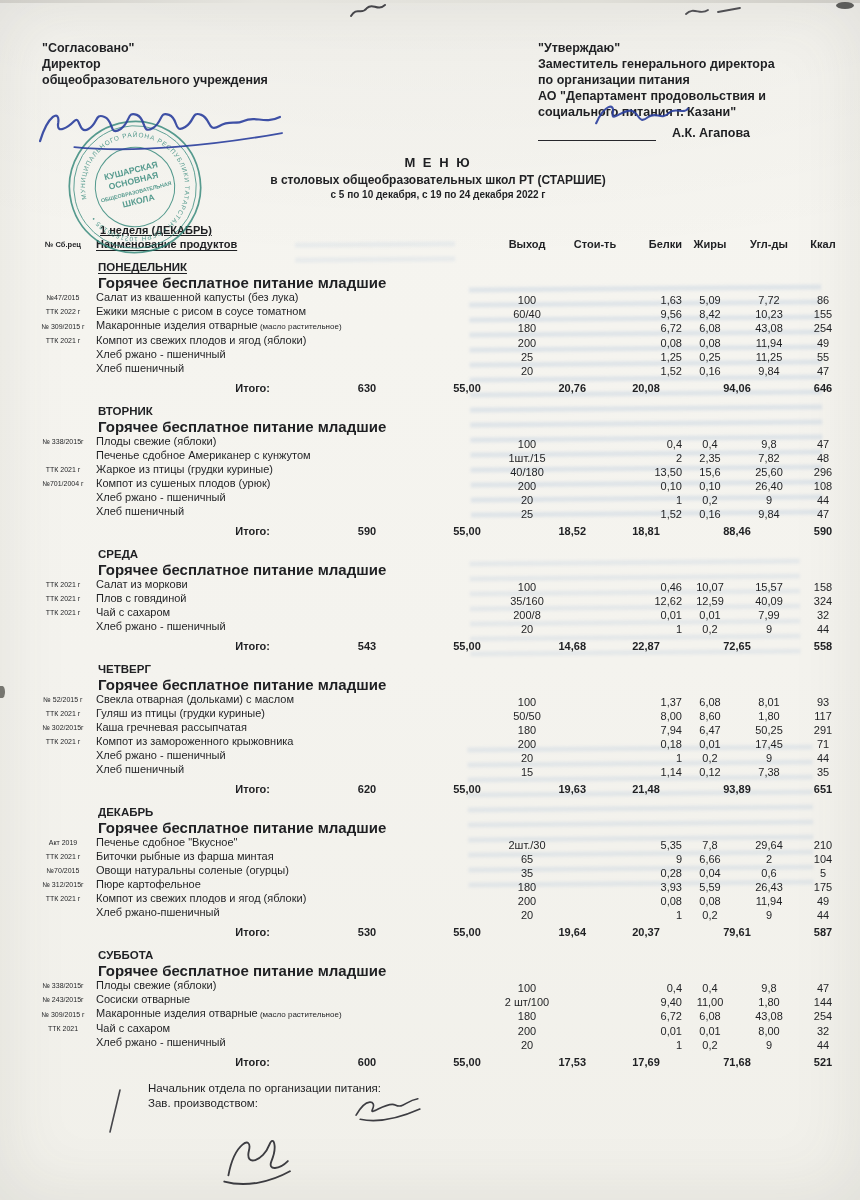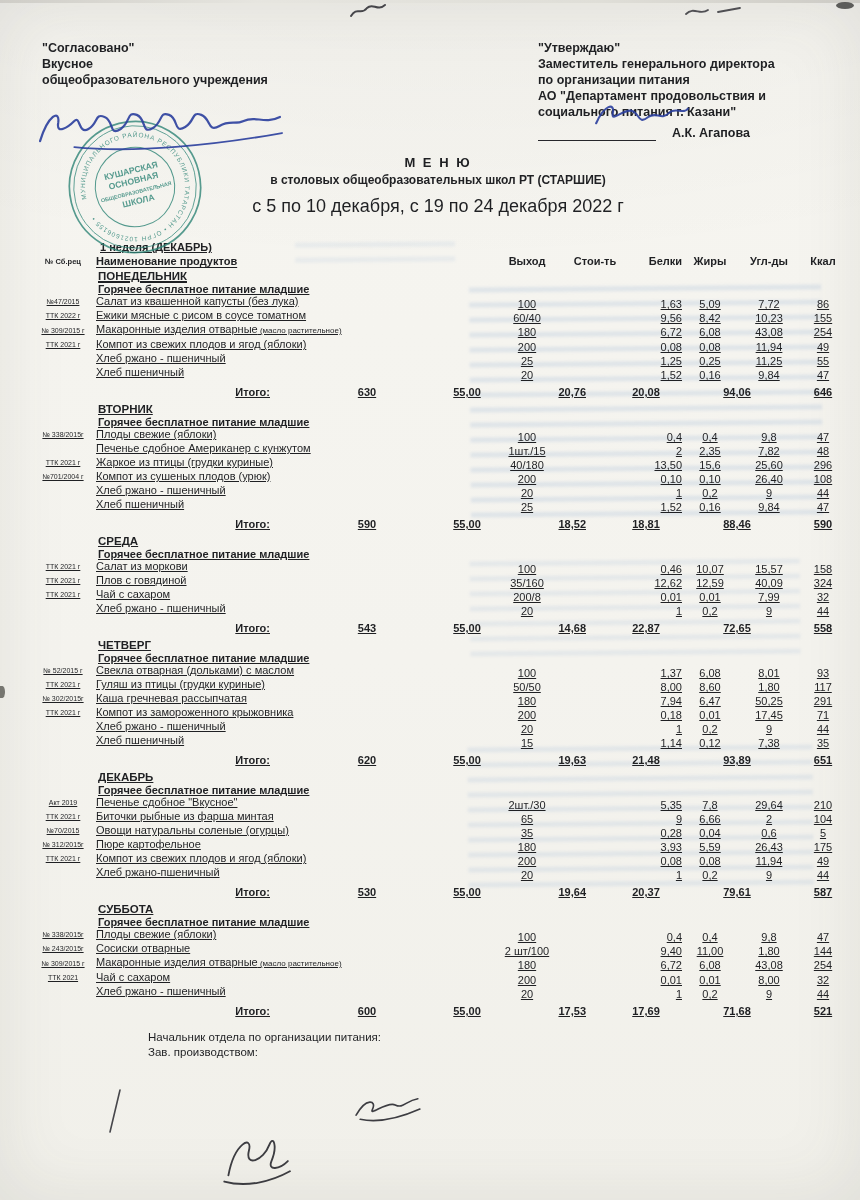--- a/index.html
+++ b/index.html
@@ -19,45 +19,45 @@
   .hdr-left{font-size:12.5px;font-weight:700;line-height:16px;margin-left:12px;}
   .hdr-right{font-size:12.5px;font-weight:700;line-height:16px;width:302px;margin-right:6px;}
   .signer-row{display:flex;align-items:flex-end;gap:8px;margin-top:5px;}
   .uline{width:118px;border-bottom:1.5px solid #26262b;height:13px;}
   .signer{font-weight:700;font-size:12.5px;margin-left:8px;}
 
   
   .title-block{text-align:center;margin-top:14px;}
   .menu-title{font-size:13px;font-weight:700;letter-spacing:2px;}
   .menu-sub{font-size:12px;font-weight:700;margin-top:3px;}
-  .menu-dates{font-size:18px;font-weight:400;margin-top:9px;}
+  .menu-dates{font-size:10px;font-weight:700;margin-top:2px;}
 
   
   .week-line{font-weight:700;font-size:11px;margin:24px 0 2px 70px;text-decoration:underline;width:fit-content;}
   .row{display:flex;align-items:baseline;line-height:13px;}
   .item-row{margin-bottom:1px;}
   .c-ref{flex:0 0 66px;font-size:7px;font-weight:500;text-align:center;align-self:center;}
   .c-prod{flex:1 1 auto;font-size:11px;font-weight:500;padding-right:2px;white-space:nowrap;overflow:hidden;}
   .c-prod .small{font-size:8px;}
   .c-out{flex:0 0 78px;text-align:center;}
   .c-price{flex:0 0 58px;text-align:center;}
   .c-protein{flex:0 0 58px;text-align:right;}
   .c-fat{flex:0 0 56px;text-align:center;}
   .c-carb{flex:0 0 62px;text-align:center;}
   .c-kcal{flex:0 0 46px;text-align:center;}
   .num{font-size:11px;font-weight:500;}
   .shift{position:relative;top:3px;}
   .thead{margin-top:2px;}
   .thead .hdr{font-weight:700;font-size:11px;}
   .thead .c-ref{font-size:7.5px;font-weight:700;}
   .thead .c-prod{text-decoration:underline;text-underline-offset:2px;}
-  .day-section{margin-top:2px;margin-bottom:4px;text-decoration:underline;}
+  .day-section{margin-top:10px;margin-bottom:4px;}
   .day-name{font-size:11.5px;font-weight:700;margin-left:68px;}
   [data-name="menu-table-body"] > .day-section:first-child .day-name{text-decoration:underline;text-underline-offset:2px;}
-  .day-sub{font-size:11px;font-weight:700;margin-left:68px;margin-top:1px;}
+  .day-sub{font-size:15px;font-weight:700;margin-left:68px;margin-top:1px;}
   .total-row{margin-top:7px;gap:32px;}
   .total-row .num{font-weight:700;}
   .total-label{text-align:right;padding-right:26px;font-weight:700;font-size:11px;}
 
   
   .footer{margin:12px 0 0 118px;font-size:11.5px;font-weight:500;line-height:15px;position:relative;}
 
   
   .abs{position:absolute;pointer-events:none;}
   .ink{stroke:#2b3f9e;fill:none;stroke-linecap:round;stroke-linejoin:round;}
@@ -135,21 +135,21 @@
   </svg>
   <svg class="abs slash-mark" viewBox="0 0 14 46" data-name="pen-slash-mark">
     <path class="mark-dark" stroke-width="1.6" d="M12 2 L2 44"></path>
   </svg>
 
   <div class="content">
 
     <div class="top-header" data-name="document-header">
       <div class="hdr-left" data-name="agreement-block">
         <div data-name="agreement-line">"Согласовано"</div>
-        <div data-name="agreement-line">Вкусное</div>
+        <div data-name="agreement-line">Директор</div>
         <div data-name="agreement-line">общеобразовательного учреждения</div>
       </div>
       <div class="hdr-right" data-name="approval-block">
         <div data-name="approval-line">"Утверждаю"</div>
         <div data-name="approval-line">Заместитель генерального директора</div>
         <div data-name="approval-line">по организации питания</div>
         <div data-name="approval-line">АО "Департамент  продовольствия  и</div>
         <div data-name="approval-line">социального питания г. Казани"</div>
         <div class="signer-row" data-name="approver-signature-row">
           <span class="uline" data-name="signature-line"></span>

